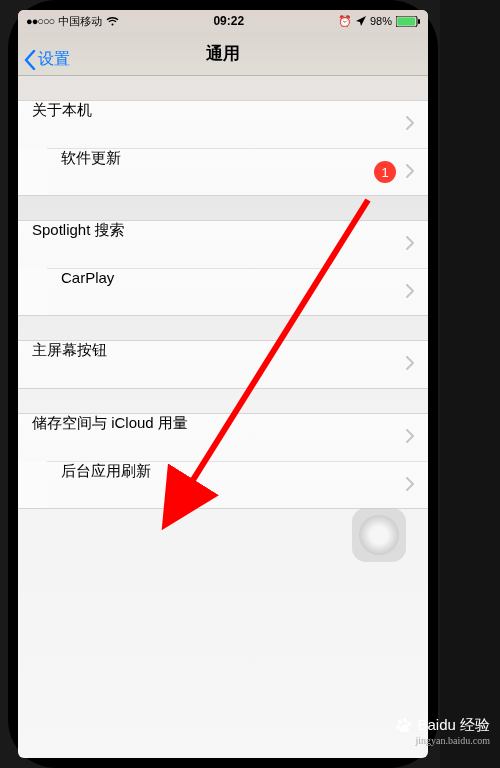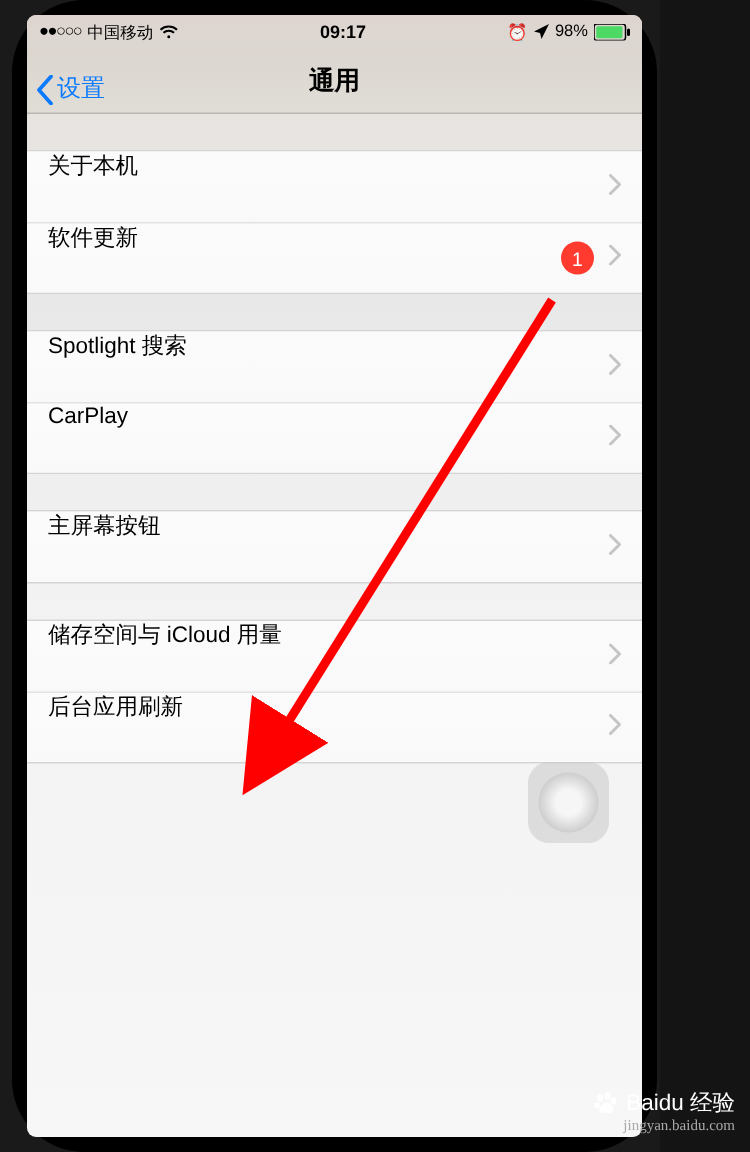--- a/index.html
+++ b/index.html
@@ -47,21 +47,21 @@
       position: absolute; left: 6px; top: 12px; bottom: 0;
       display: flex; align-items: center;
       color: #0a7aff; font-size: 16px;
     }
     .nav .back svg { margin-right: 2px; }
     .nav .title { font-size: 17px; font-weight: 600; color: #000; }
 
     
     .content { flex: 1; overflow: auto; }
     .group { margin-top: 24px; background: #fbfbfb; border-top: 1px solid #d4d4d4; border-bottom: 1px solid #d4d4d4; }
-    .group .row + .row { border-top: 1px solid #e2e2e2; }
+    .group .row + .row { border-top: 1px solid #e2e2e2; margin-left: 29px; }
     .row {
       height: 47px;
       display: flex; 
       padding: 0 14px;
       font-size: 15px; color: #000;
       background: linear-gradient(180deg,#fbfbfb 0%,#f9f9f9 100%);
     }
     .row .label { flex: 1; }
     .row .right { display: flex; align-items: center; gap: 10px; }
     .badge {
@@ -88,21 +88,21 @@
     }
 
     
     .arrow {
       position: absolute; left: 0; top: 0;
       pointer-events: none;
     }
 
     
     .logo {
-      position: absolute; right: 10px; bottom: 12px;
+      position: absolute; right: 10px; bottom: 22px;
       color: #fff; text-align: right;
       font-size: 11px;
     }
     .logo .brand { font-size: 15px; font-weight: 500; display:flex; align-items:center; gap:4px; justify-content:flex-end;}
     .logo .brand .paw svg { display:block; }
     .logo .sub { color: #aaa; font-size: 10px; font-family: Liberation Serif, serif; }
 
     .cover { position:absolute; right:0; top:0; width:60px; height:768px; background:#141414; }
   </style>
 </head>
@@ -116,21 +116,21 @@
     <div class="status">
       <div class="l">
         <span class="dots-icon">●●○○○</span>
         <span>中国移动</span>
         <span class="wifi-icon">
           <svg width="13" height="10" viewBox="0 0 13 10">
               <path d="M6.5 9.5a1 1 0 100-2 1 1 0 000 2zm-3-3.2a4.5 4.5 0 016 0l1-1a6 6 0 00-8 0l1 1zm-2-2a7.5 7.5 0 0110 0l1-1a9 9 0 00-12 0l1 1z" fill="#000"></path>
             </svg>
         </span>
       </div>
-      <div class="time">09:17</div>
+      <div class="time">09:22</div>
       <div class="r">
         <span>⏰</span>
         <span class="loc-icon">
           <svg width="10" height="10" viewBox="0 0 10 10">
               <path d="M0 5l10-5-5 10-1-4-4-1z" fill="#000"></path>
             </svg>
         </span>
         <span>98%</span>
         <span class="bat-icon">
           <svg width="24" height="11" viewBox="0 0 24 11">

